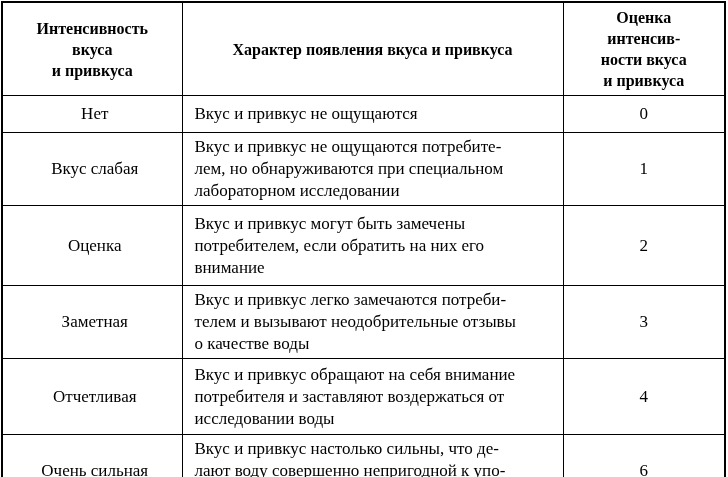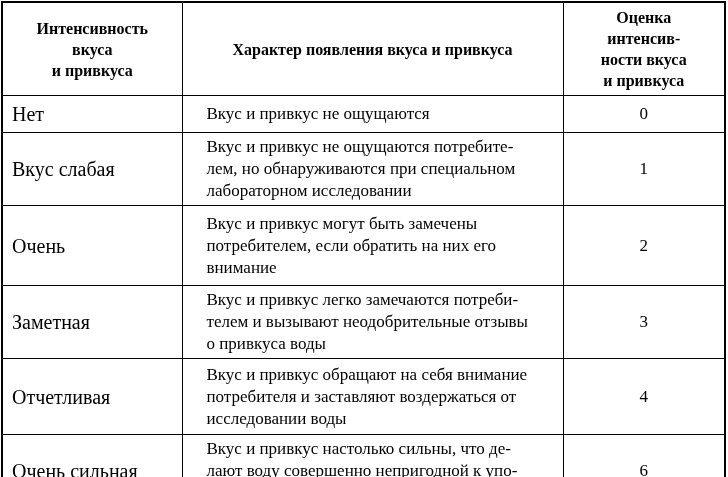--- a/index.html
+++ b/index.html
@@ -37,30 +37,30 @@
     color: #000000;
   }
   table.rating-table th {
     font-size: 16px;
     line-height: 21px;
     font-weight: bold;
     text-align: center;
     padding: 4px 16px;
   }
   td.cell-intensity {
-    font-size: 20px;
+    font-size: 17px;
     line-height: 22px;
-    text-align: left;
+    text-align: center;
     padding: 3px 4px 3px 9px;
   }
   td.cell-character {
     font-size: 17px;
     line-height: 22px;
     text-align: left;
-    padding: 3px 6px 3px 24px;
+    padding: 3px 6px 3px 12px;
   }
   td.cell-score {
     font-size: 17px;
     line-height: 22px;
     text-align: center;
     padding: 3px 4px;
   }
   tr.header-row     { height: 71px; }
   tr.data-row-0     { height: 37px; }
   tr.data-row-1     { height: 68px; }
@@ -97,31 +97,31 @@
         <td class="cell-score">0</td>
       </tr>
       <tr class="data-row-1">
         <td class="cell-intensity">Вкус слабая</td>
         <td class="cell-character">Вкус и привкус не ощущаются потребите-
 лем, но обнаруживаются при специальном
 лабораторном исследовании</td>
         <td class="cell-score">1</td>
       </tr>
       <tr class="data-row-2">
-        <td class="cell-intensity">Очень</td>
+        <td class="cell-intensity">Оценка</td>
         <td class="cell-character">Вкус и привкус могут быть замечены
 потребителем, если обратить на них его
 внимание</td>
         <td class="cell-score">2</td>
       </tr>
       <tr class="data-row-3">
         <td class="cell-intensity">Заметная</td>
         <td class="cell-character">Вкус и привкус легко замечаются потреби-
 телем и вызывают неодобрительные отзывы
-о привкуса воды</td>
+о качестве воды</td>
         <td class="cell-score">3</td>
       </tr>
       <tr class="data-row-4">
         <td class="cell-intensity">Отчетливая</td>
         <td class="cell-character">Вкус и привкус обращают на себя внимание
 потребителя и заставляют воздержаться от
 исследовании воды</td>
         <td class="cell-score">4</td>
       </tr>
       <tr class="data-row-5">

